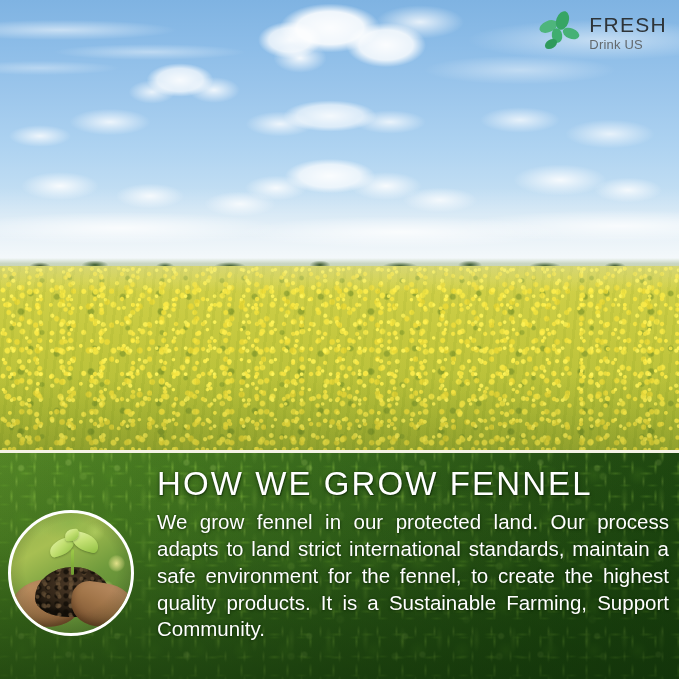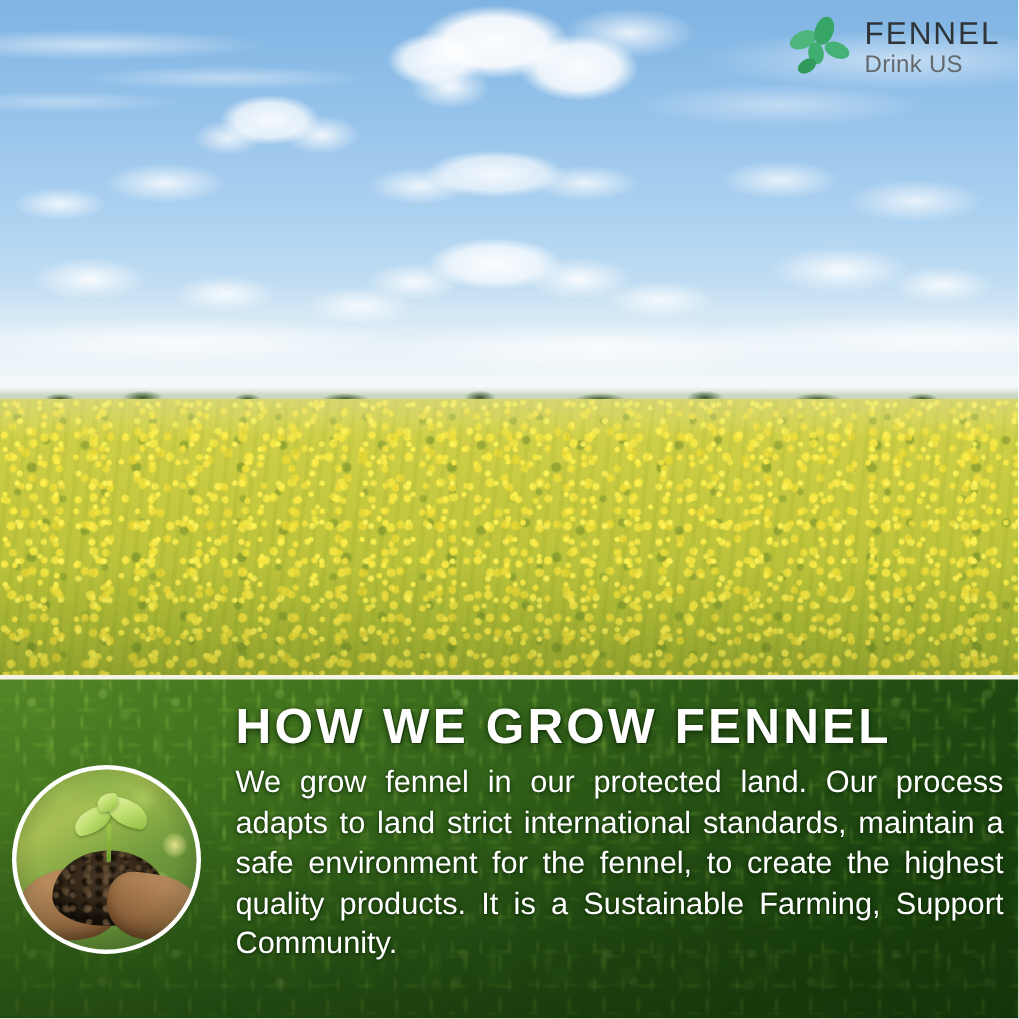--- a/index.html
+++ b/index.html
@@ -389,21 +389,21 @@
     position: absolute;
     left: 157px;
     top: 14px;
     width: 512px;
   }
 
   .panel-title {
     margin: 0;
     font-family: "Liberation Sans", sans-serif;
     font-size: 33px;
-    font-weight: 700;
+    font-weight: 400;
     letter-spacing: 2.1px;
     color: #ffffff;
     line-height: 1.06;
     white-space: nowrap;
     text-shadow:
       0 0 2px rgba(12,38,6,.55),
       0 2px 4px rgba(10,32,5,.55),
       1px 1px 0 rgba(10,32,5,.35);
   }
 
@@ -448,21 +448,21 @@
   }
   .brand-top {
     font-family: "Liberation Sans", sans-serif;
     font-size: 21px;
     font-weight: 400;
     letter-spacing: 1.3px;
     color: #2e3438;
   }
   .brand-sub {
     font-family: "Liberation Sans", sans-serif;
-    font-size: 16px;
+    font-size: 13px;
     font-weight: 400;
     letter-spacing: .2px;
     color: #63696d;
     margin-top: 3px;
   }
 </style>
 </head>
 <body>
 
 <div class="poster">
@@ -481,21 +481,21 @@
 
   <div class="brand">
     <svg class="brand-mark" viewBox="0 0 44 42" aria-hidden="true">
       <ellipse cx="10.5" cy="15.5" rx="9.5" ry="5.6" fill="#4eb57c" transform="rotate(-24 10.5 15.5)"></ellipse>
       <ellipse cx="24.5" cy="9.5" rx="6.2" ry="9.6" fill="#37a565" transform="rotate(18 24.5 9.5)"></ellipse>
       <ellipse cx="19.0" cy="24.5" rx="5.2" ry="7.4" fill="#3fae70" transform="rotate(-8 19 24.5)"></ellipse>
       <ellipse cx="33.0" cy="22.5" rx="8.6" ry="5.2" fill="#46b176" transform="rotate(22 33 22.5)"></ellipse>
       <ellipse cx="13.0" cy="33.0" rx="6.6" ry="4.4" fill="#2f9a5c" transform="rotate(-32 13 33)"></ellipse>
     </svg>
     <div class="brand-words">
-      <span class="brand-top">FENNEL</span>
+      <span class="brand-top">FRESH</span>
       <span class="brand-sub">Drink US</span>
     </div>
   </div>
 
   <div class="divider"></div>
 
   <div class="panel">
     <div class="panel-fronds"></div>
     <div class="panel-sparkle"></div>
     <div class="panel-shade"></div>

